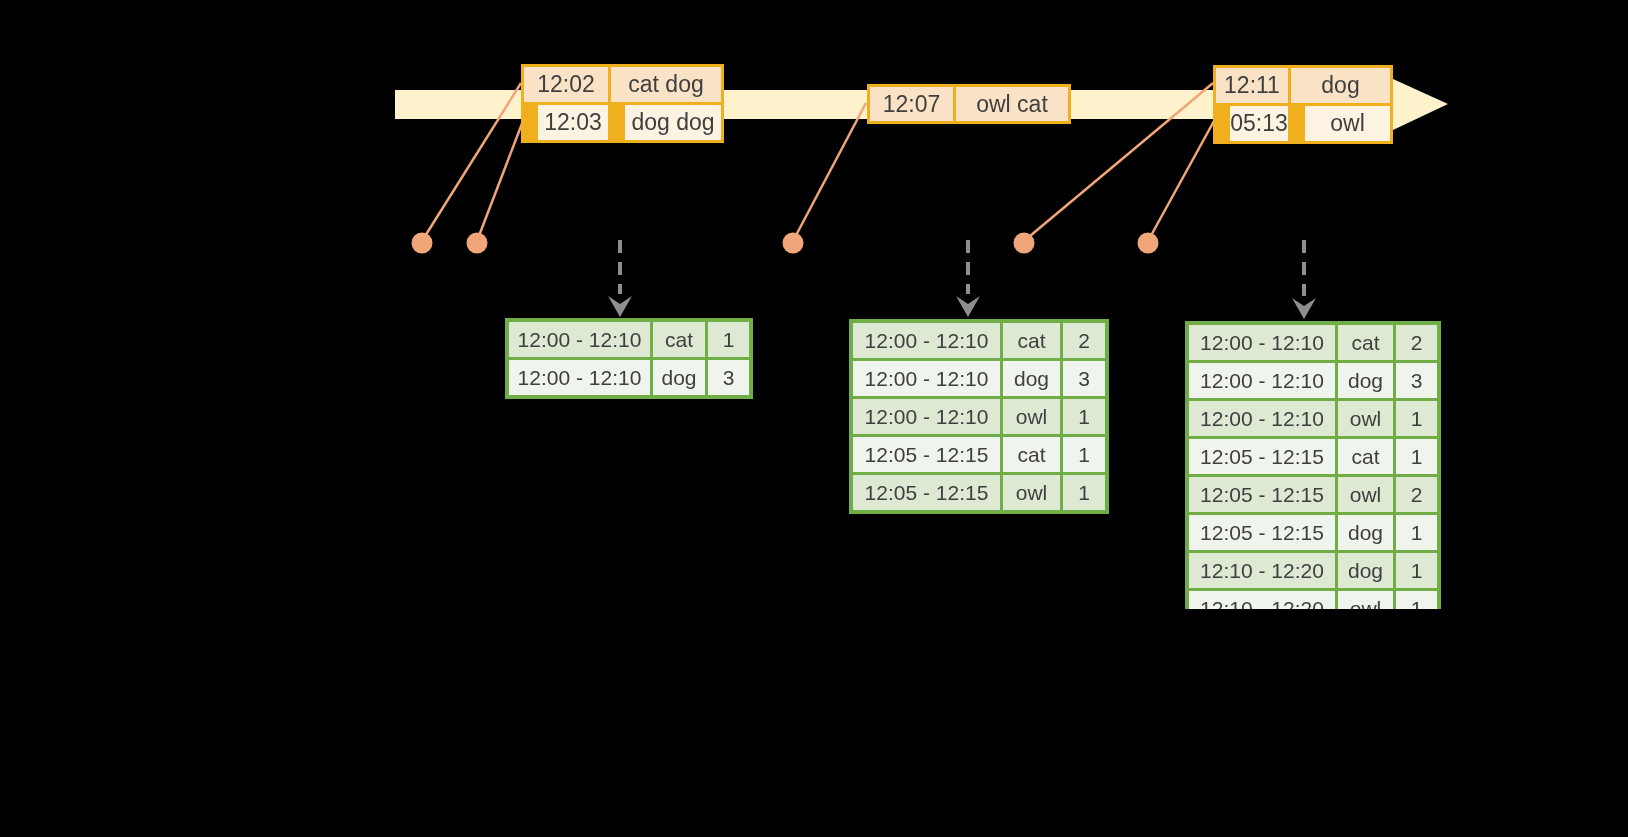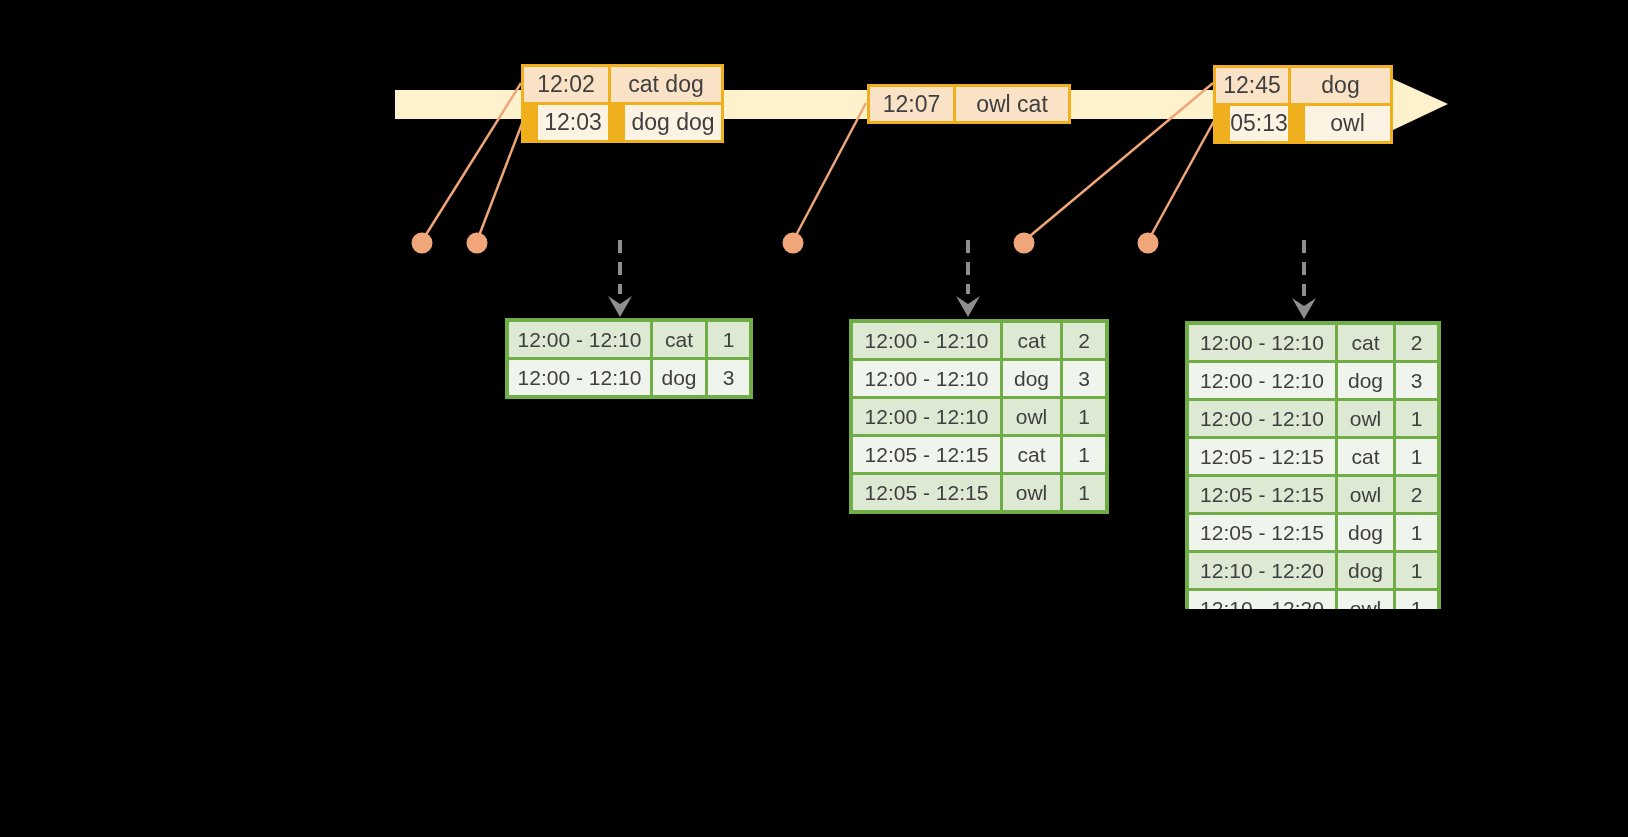--- a/index.html
+++ b/index.html
@@ -93,21 +93,21 @@
     <div class="el">12:03</div>
     <div class="el">dog dog</div>
   </div>
 
   <div class="etable" id="et2">
     <div class="ed">12:07</div>
     <div class="ed">owl cat</div>
   </div>
 
   <div class="etable" id="et3">
-    <div class="ed">12:45</div>
+    <div class="ed">12:11</div>
     <div class="ed">dog</div>
     <div class="el">05:13</div>
     <div class="el">owl</div>
   </div>
 
   <div class="gtable" id="rt1">
     <div class="rd">12:00 - 12:10</div>
     <div class="rd">cat</div>
     <div class="rd">1</div>
     <div class="rl">12:00 - 12:10</div>

